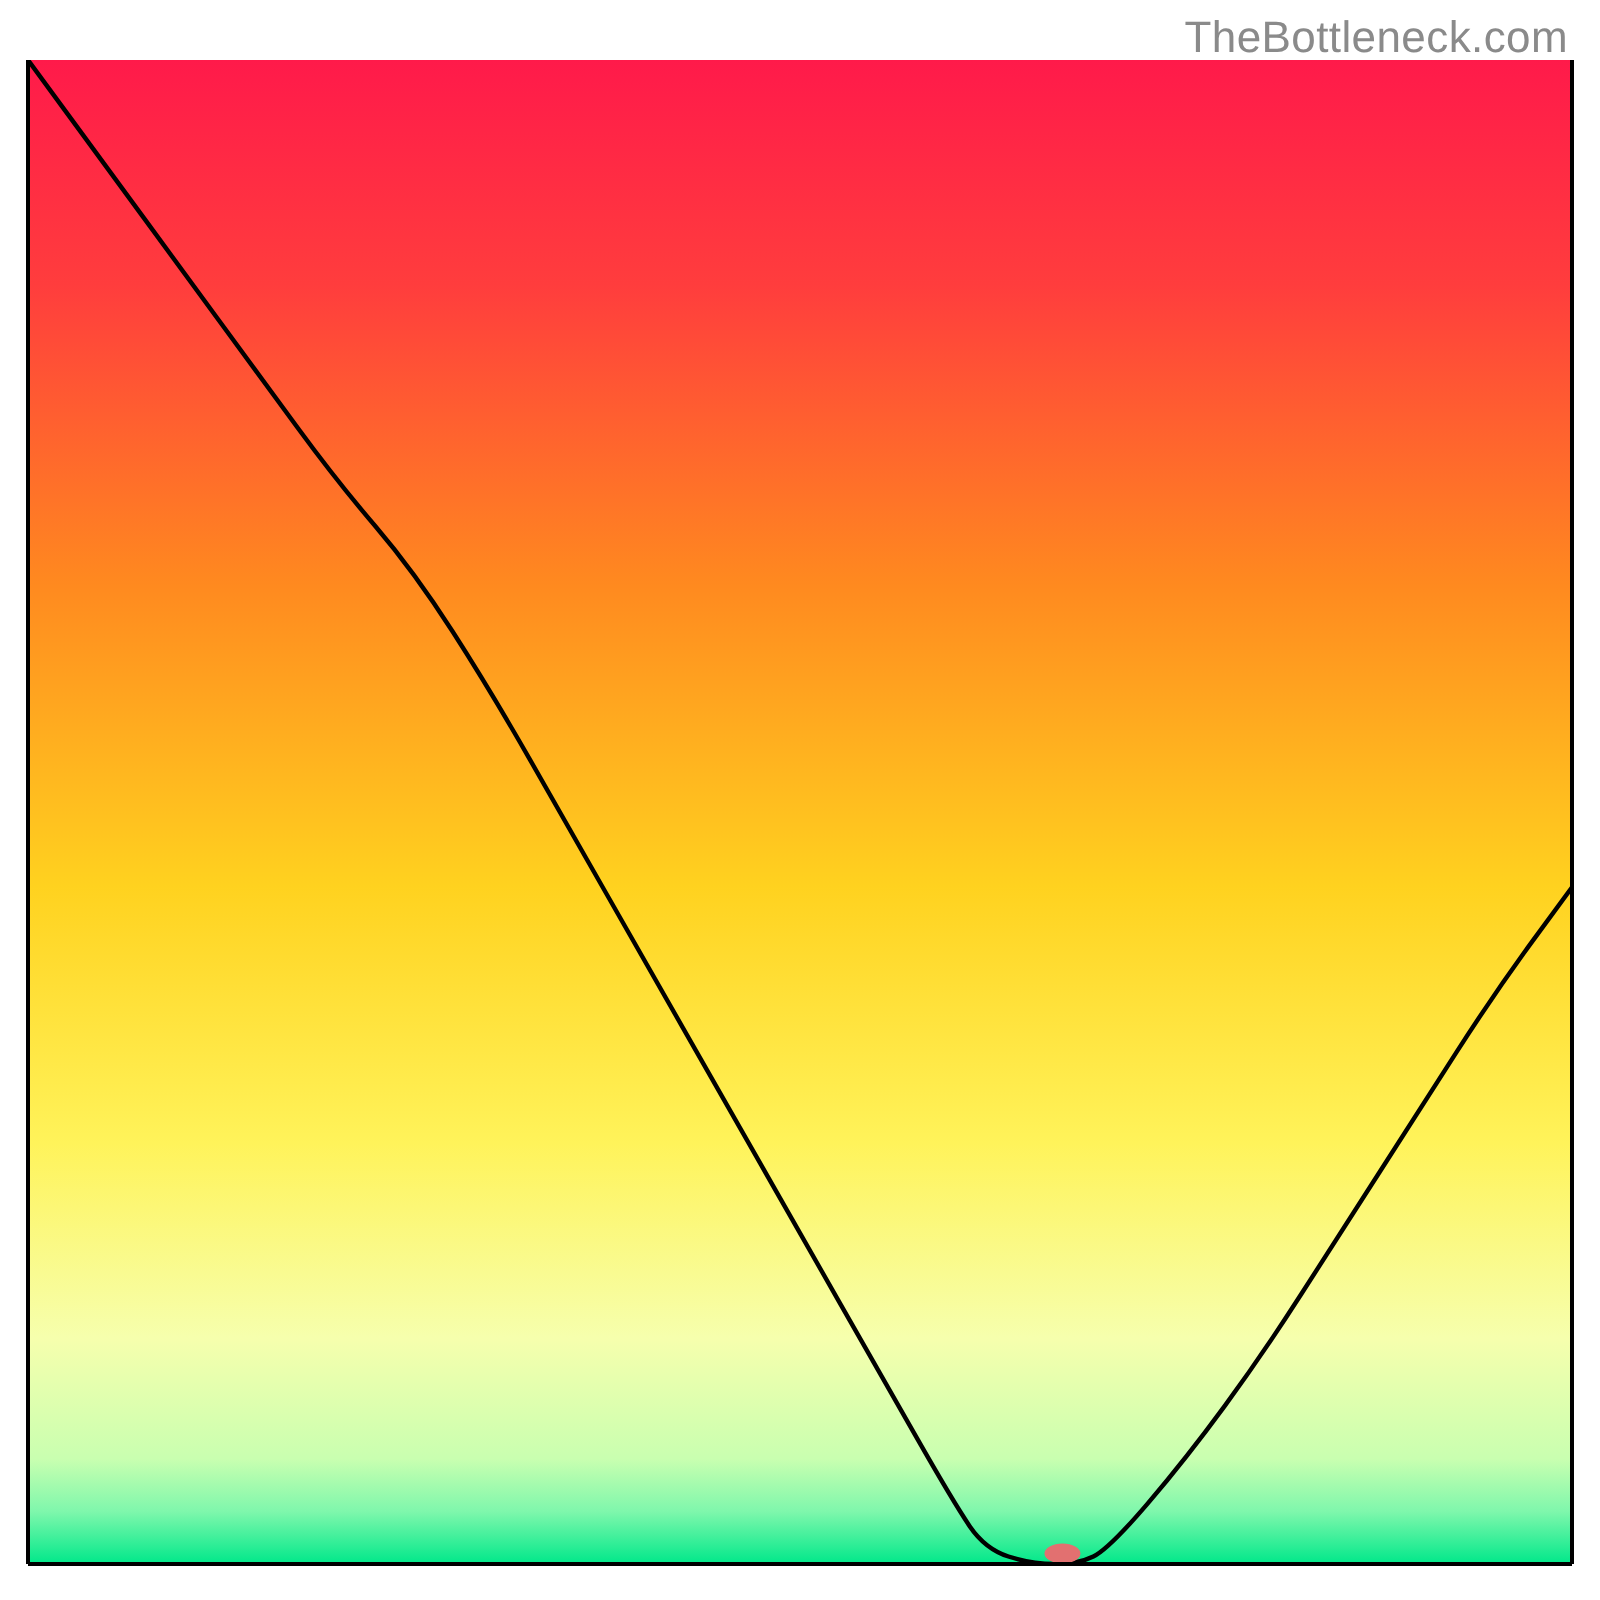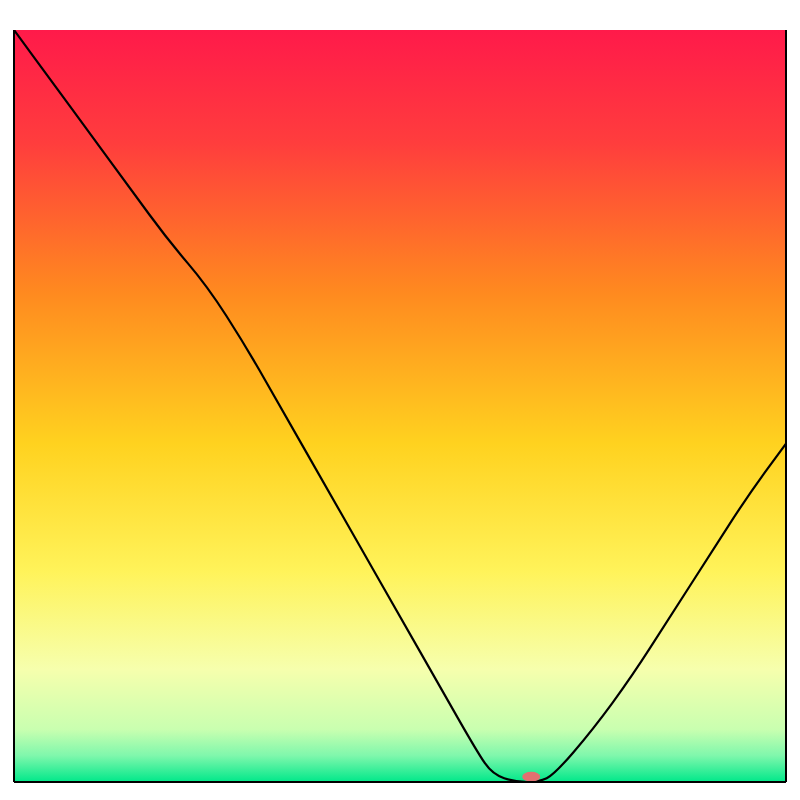--- a/index.html
+++ b/index.html
@@ -29,20 +29,21 @@
     position: absolute;
     top: 0;
     left: 0;
     z-index: 1;
   }
 </style>
 </head>
 <body>
 
 <div class="container">
+  <div class="watermark">TheBottleneck.com</div>
 
   <svg class="chart" width="800" height="800" viewBox="0 0 800 800">
     <defs>
       <linearGradient id="bg-grad" x1="0" y1="0" x2="0" y2="1">
       <stop offset="0%" stop-color="#ff1a4a"></stop>
           <stop offset="15%" stop-color="#ff3d3d"></stop>
           <stop offset="35%" stop-color="#ff8a1f"></stop>
           <stop offset="55.00000000000001%" stop-color="#ffd21f"></stop>
           <stop offset="72%" stop-color="#fff35a"></stop>
           <stop offset="85%" stop-color="#f6ffad"></stop>

